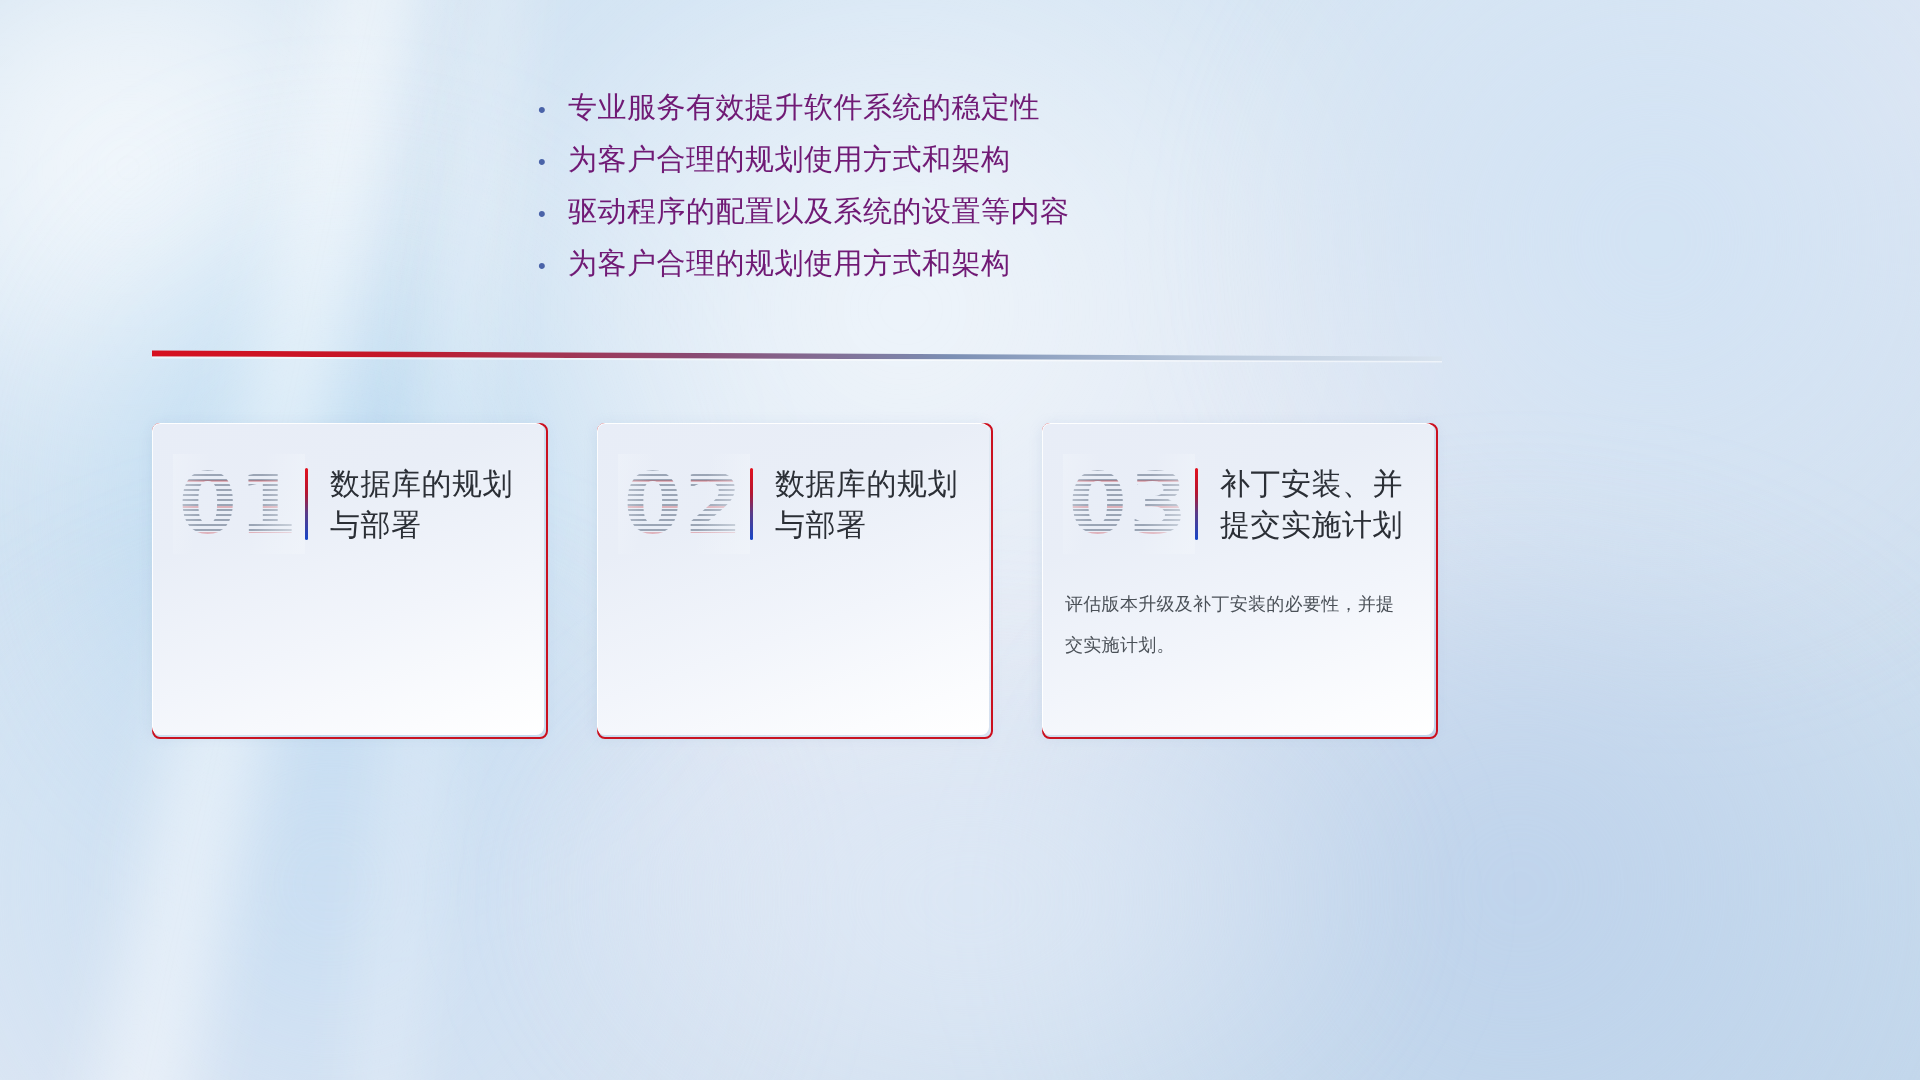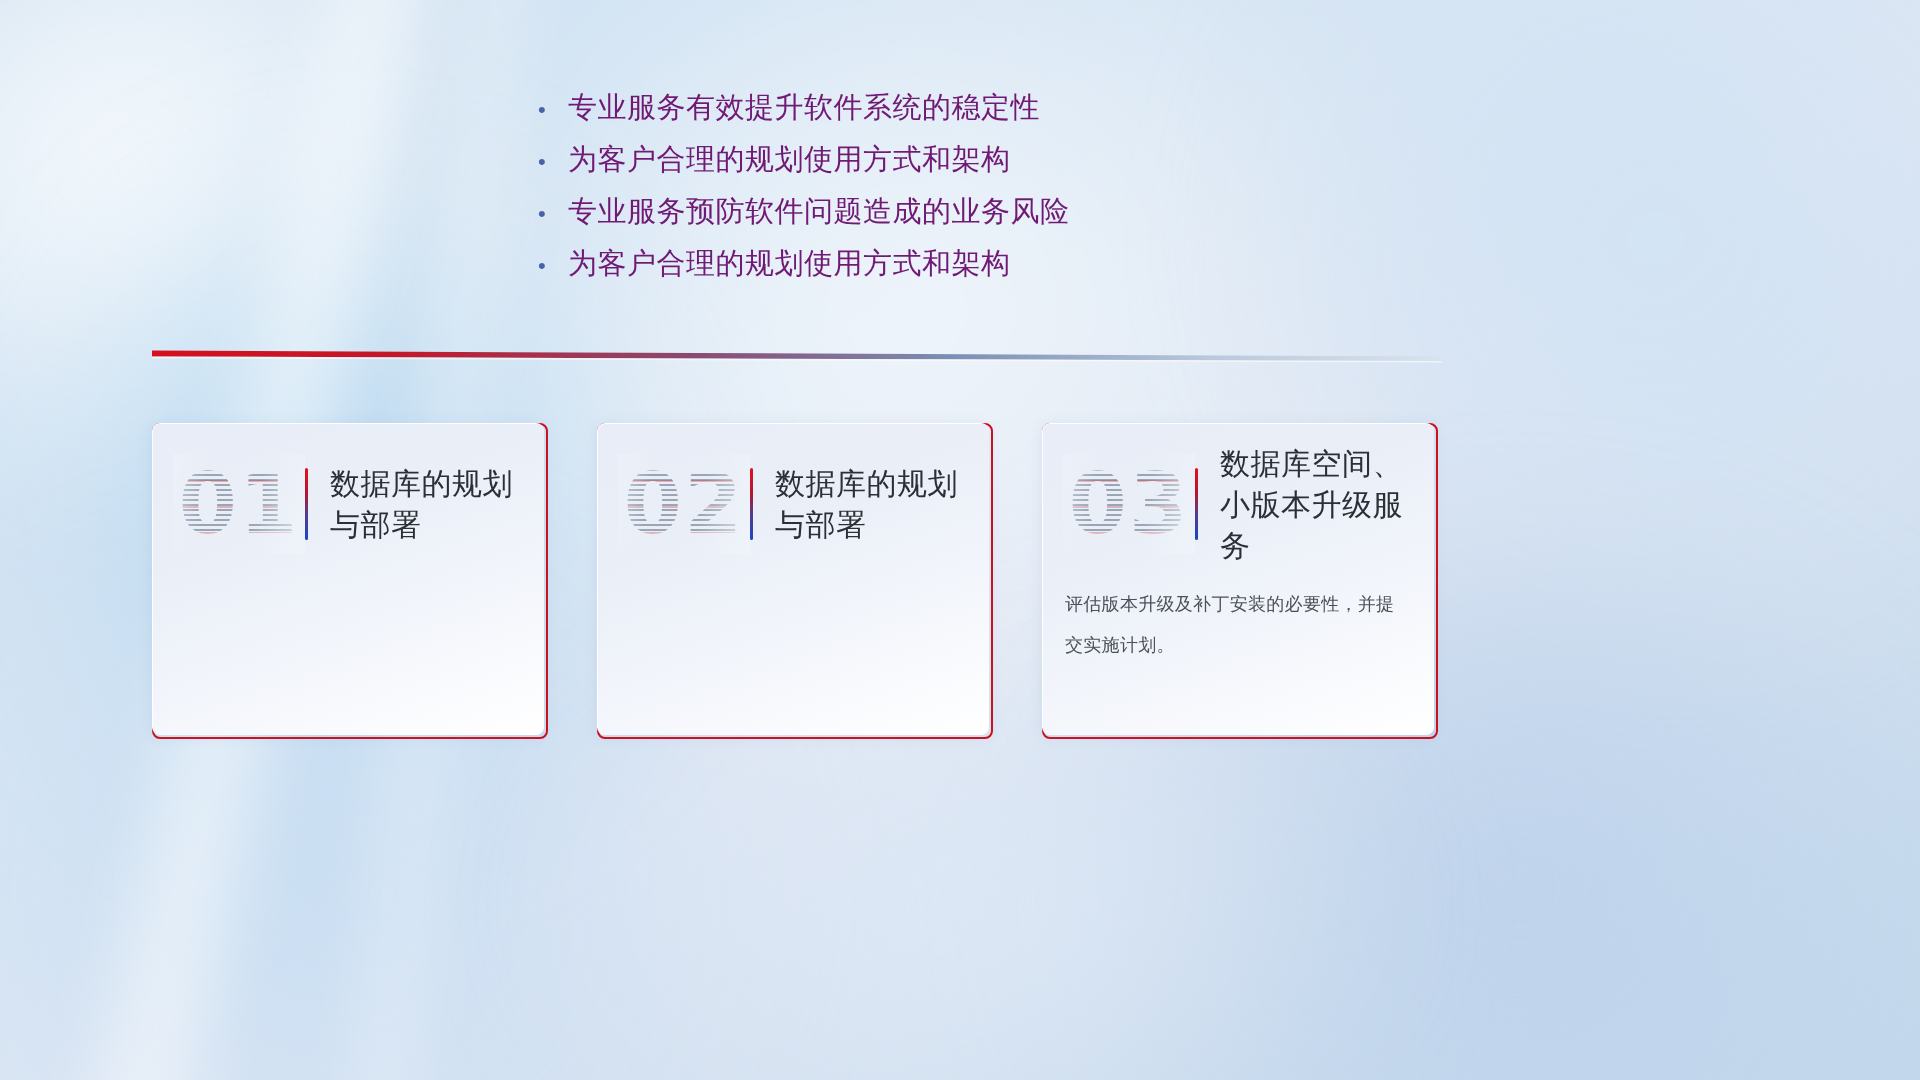--- a/index.html
+++ b/index.html
@@ -187,21 +187,21 @@
   <div class="bullet-row">
     <span class="bullet-dot">•</span>
     <span class="bullet-text">专业服务有效提升软件系统的稳定性</span>
   </div>
   <div class="bullet-row">
     <span class="bullet-dot">•</span>
     <span class="bullet-text">为客户合理的规划使用方式和架构</span>
   </div>
   <div class="bullet-row">
     <span class="bullet-dot">•</span>
-    <span class="bullet-text">专业服务预防软件问题造成的业务风险</span>
+    <span class="bullet-text">驱动程序的配置以及系统的设置等内容</span>
   </div>
   <div class="bullet-row">
     <span class="bullet-dot">•</span>
     <span class="bullet-text">为客户合理的规划使用方式和架构</span>
   </div>
 </div>
 
 <div class="divider">
   <svg viewBox="0 0 1290 16" preserveAspectRatio="none">
     <defs>
@@ -254,19 +254,19 @@
   <div class="card">
     <div class="card-accent"></div>
     <div class="card-face">
       <div class="card-head">
         <div class="card-num">
           <div class="numtext">03</div>
           <div class="numtint">03</div>
           <div class="numfade"></div>
         </div>
         <div class="card-bar"></div>
-        <div class="card-title">数据库空间、小版本升级服务</div>
+        <div class="card-title">补丁安装、并提交实施计划</div>
       </div>
       <div class="card-body">评估版本升级及补丁安装的必要性，并提交实施计划。</div>
     </div>
   </div>
 
 </div>
 
 </body></html>

